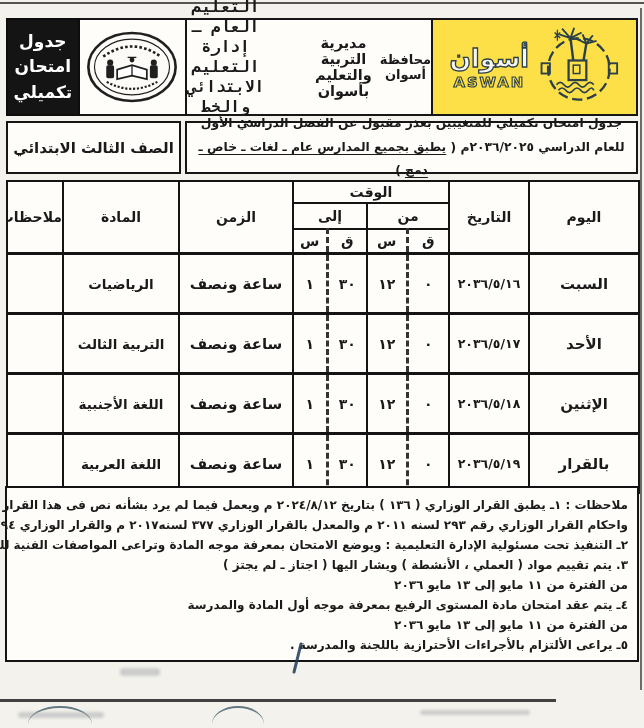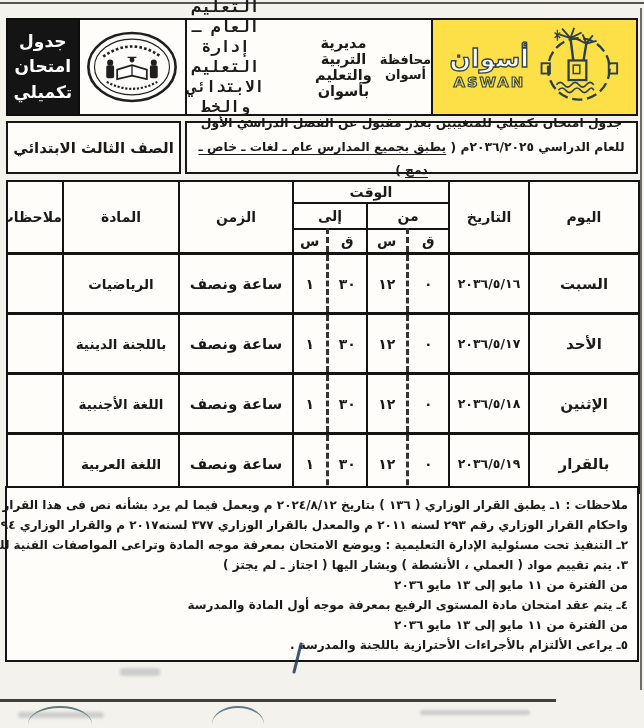--- a/index.html
+++ b/index.html
@@ -188,21 +188,21 @@
       <td class="c-note"></td>
     </tr>
     <tr class="data">
       <td class="c-day">الأحد</td>
       <td class="c-date">٢٠٣٦/٥/١٧</td>
       <td class="c-num dash-l">٠</td>
       <td class="c-num dash-r">١٢</td>
       <td class="c-num dash-l">٣٠</td>
       <td class="c-num dash-r">١</td>
       <td class="c-dur">ساعة ونصف</td>
-      <td class="c-subj">باللجنة الدينية</td>
+      <td class="c-subj">التربية الثالث</td>
       <td class="c-note"></td>
     </tr>
     <tr class="data">
       <td class="c-day">الإثنين</td>
       <td class="c-date">٢٠٣٦/٥/١٨</td>
       <td class="c-num dash-l">٠</td>
       <td class="c-num dash-r">١٢</td>
       <td class="c-num dash-l">٣٠</td>
       <td class="c-num dash-r">١</td>
       <td class="c-dur">ساعة ونصف</td>

